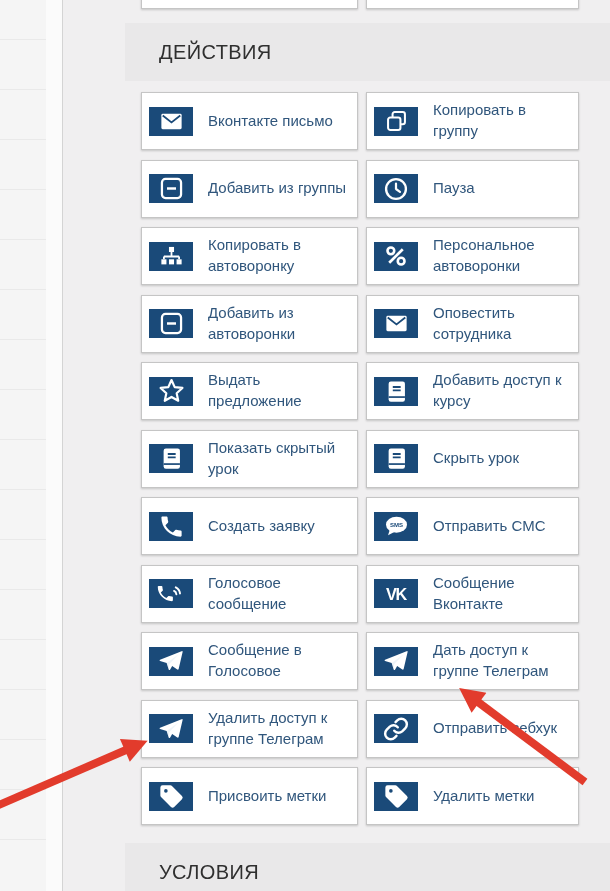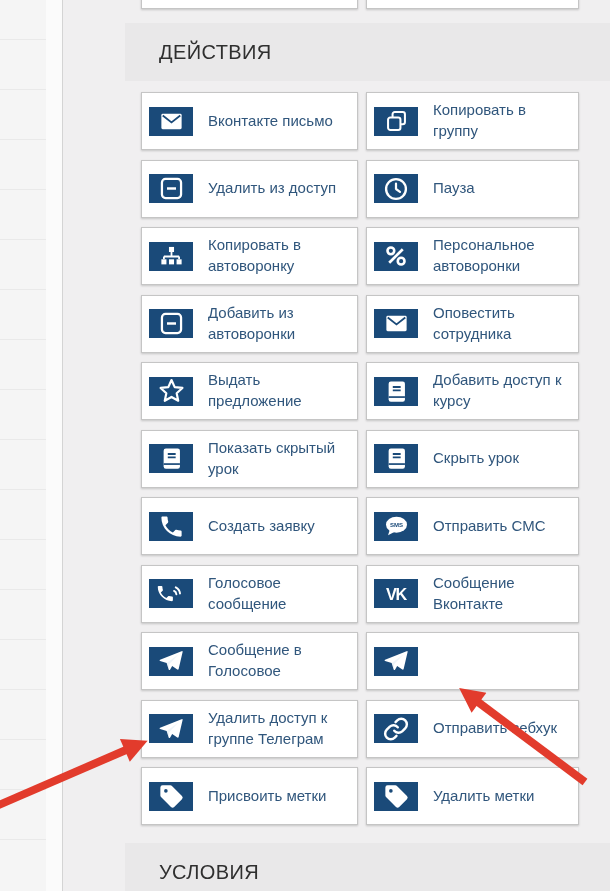--- a/index.html
+++ b/index.html
@@ -77,21 +77,21 @@
           </span>
     <span class="label">Копировать в группу</span>
   </div>
         <div class="action-btn">
     <span class="icon-box">
             <svg width="27" height="27" viewBox="0 0 24 24" fill="none" stroke="#fff">
               <rect x="3.5" y="3.5" width="17" height="17" rx="3.2" stroke-width="2"></rect>
               <line x1="8" y1="12" x2="16" y2="12" stroke-width="2.2"></line>
             </svg>
           </span>
-    <span class="label">Удалить из доступ</span>
+    <span class="label">Добавить из группы</span>
   </div>
         <div class="action-btn">
     <span class="icon-box">
             <svg width="28" height="28" viewBox="0 0 24 24" fill="none" stroke="#fff" stroke-linecap="round">
               <circle cx="12" cy="12" r="8.5" stroke-width="2"></circle>
               <path d="M12 12 L12 7.3 M12 12 L15.4 14.4" stroke-width="1.9"></path>
             </svg>
           </span>
     <span class="label">Пауза</span>
   </div>
@@ -220,20 +220,21 @@
           </span>
     <span class="label">Сообщение в Голосовое</span>
   </div>
         <div class="action-btn">
     <span class="icon-box">
             <svg width="28" height="28" viewBox="0 0 24 24">
               <path fill="#fff" d="M21.6 3.4 L2.6 10.9 c-.5.2-.5.9.03 1.07 L8.3 13.8 L10.1 19.4 c.15.47.76.55 1.05.16 L13 16.2 L17.4 19.3 c.44.3 1.05.07 1.15-.46 L21.95 4.2 c.1-.55-.42-1-0.35-.8z"></path>
               <path d="M8.3 13.8 L18.6 6.2 L10.4 14.7 L10.1 19.4 Z" fill="#cfe0ee" opacity="0.35"></path>
             </svg>
           </span>
+    <span class="label">Дать доступ к группе Телеграм</span>
   </div>
         <div class="action-btn">
     <span class="icon-box">
             <svg width="28" height="28" viewBox="0 0 24 24">
               <path fill="#fff" d="M21.6 3.4 L2.6 10.9 c-.5.2-.5.9.03 1.07 L8.3 13.8 L10.1 19.4 c.15.47.76.55 1.05.16 L13 16.2 L17.4 19.3 c.44.3 1.05.07 1.15-.46 L21.95 4.2 c.1-.55-.42-1-0.35-.8z"></path>
               <path d="M8.3 13.8 L18.6 6.2 L10.4 14.7 L10.1 19.4 Z" fill="#cfe0ee" opacity="0.35"></path>
             </svg>
           </span>
     <span class="label">Удалить доступ к группе Телеграм</span>
   </div>

